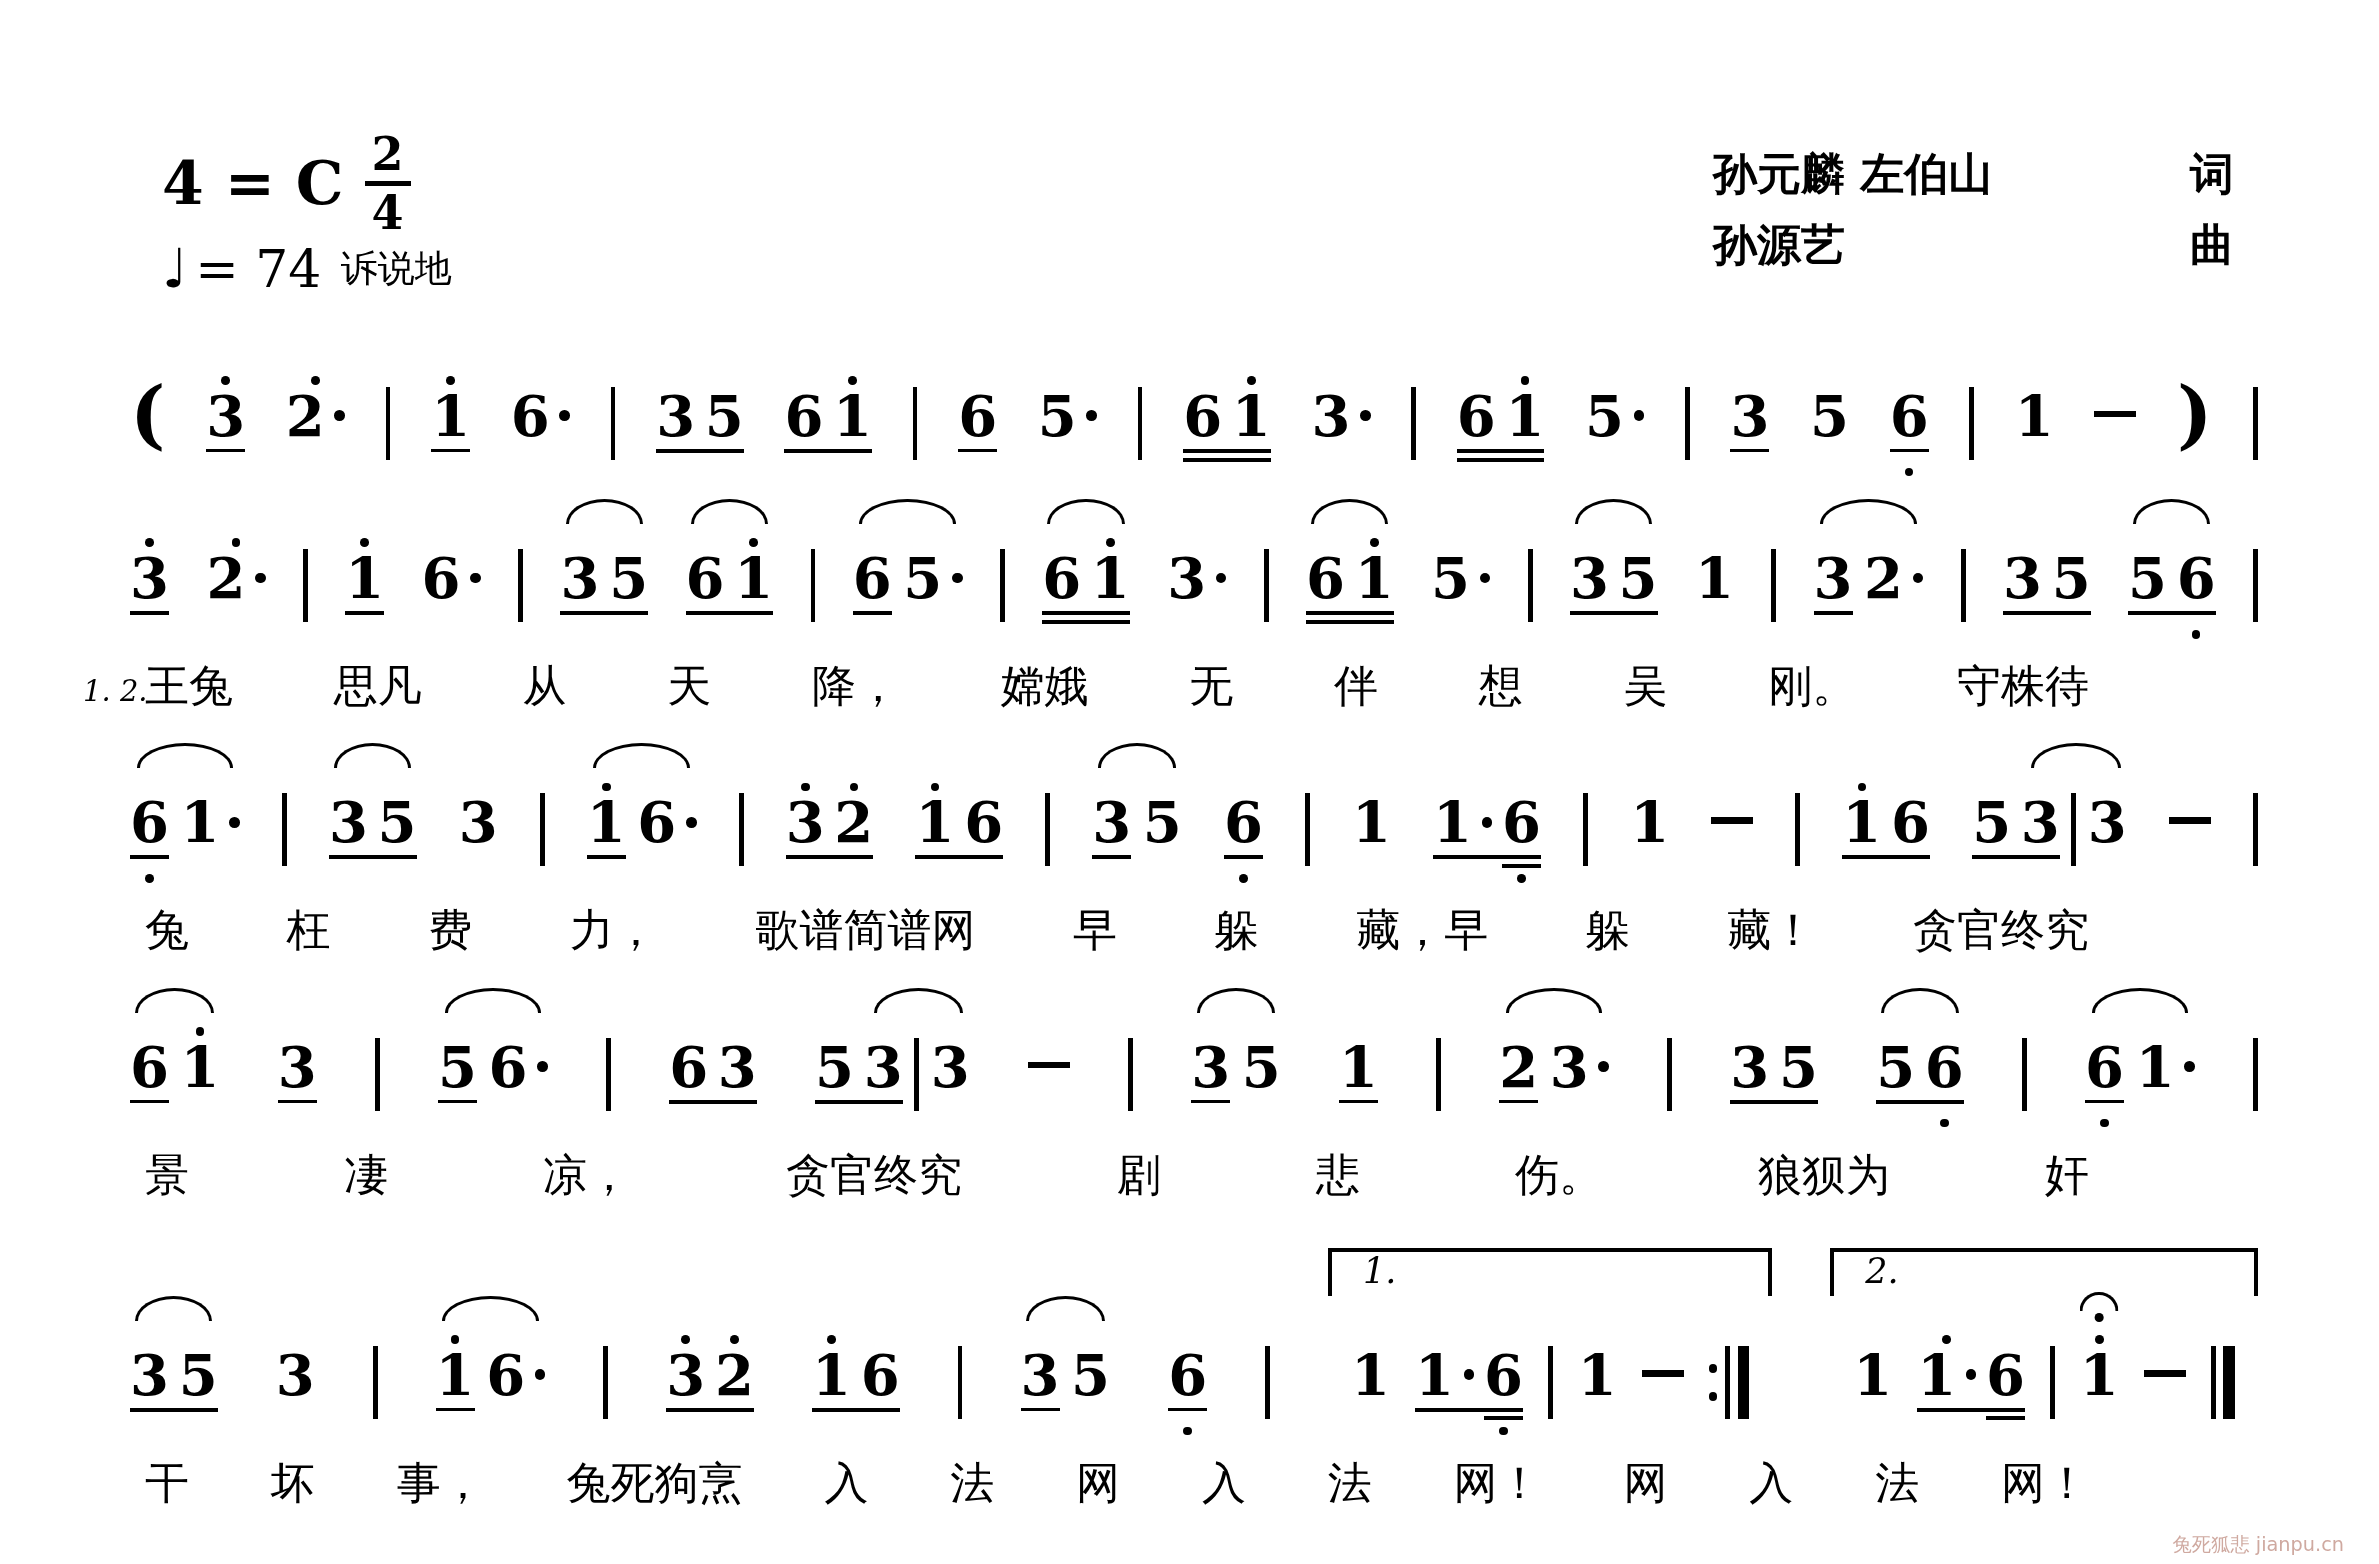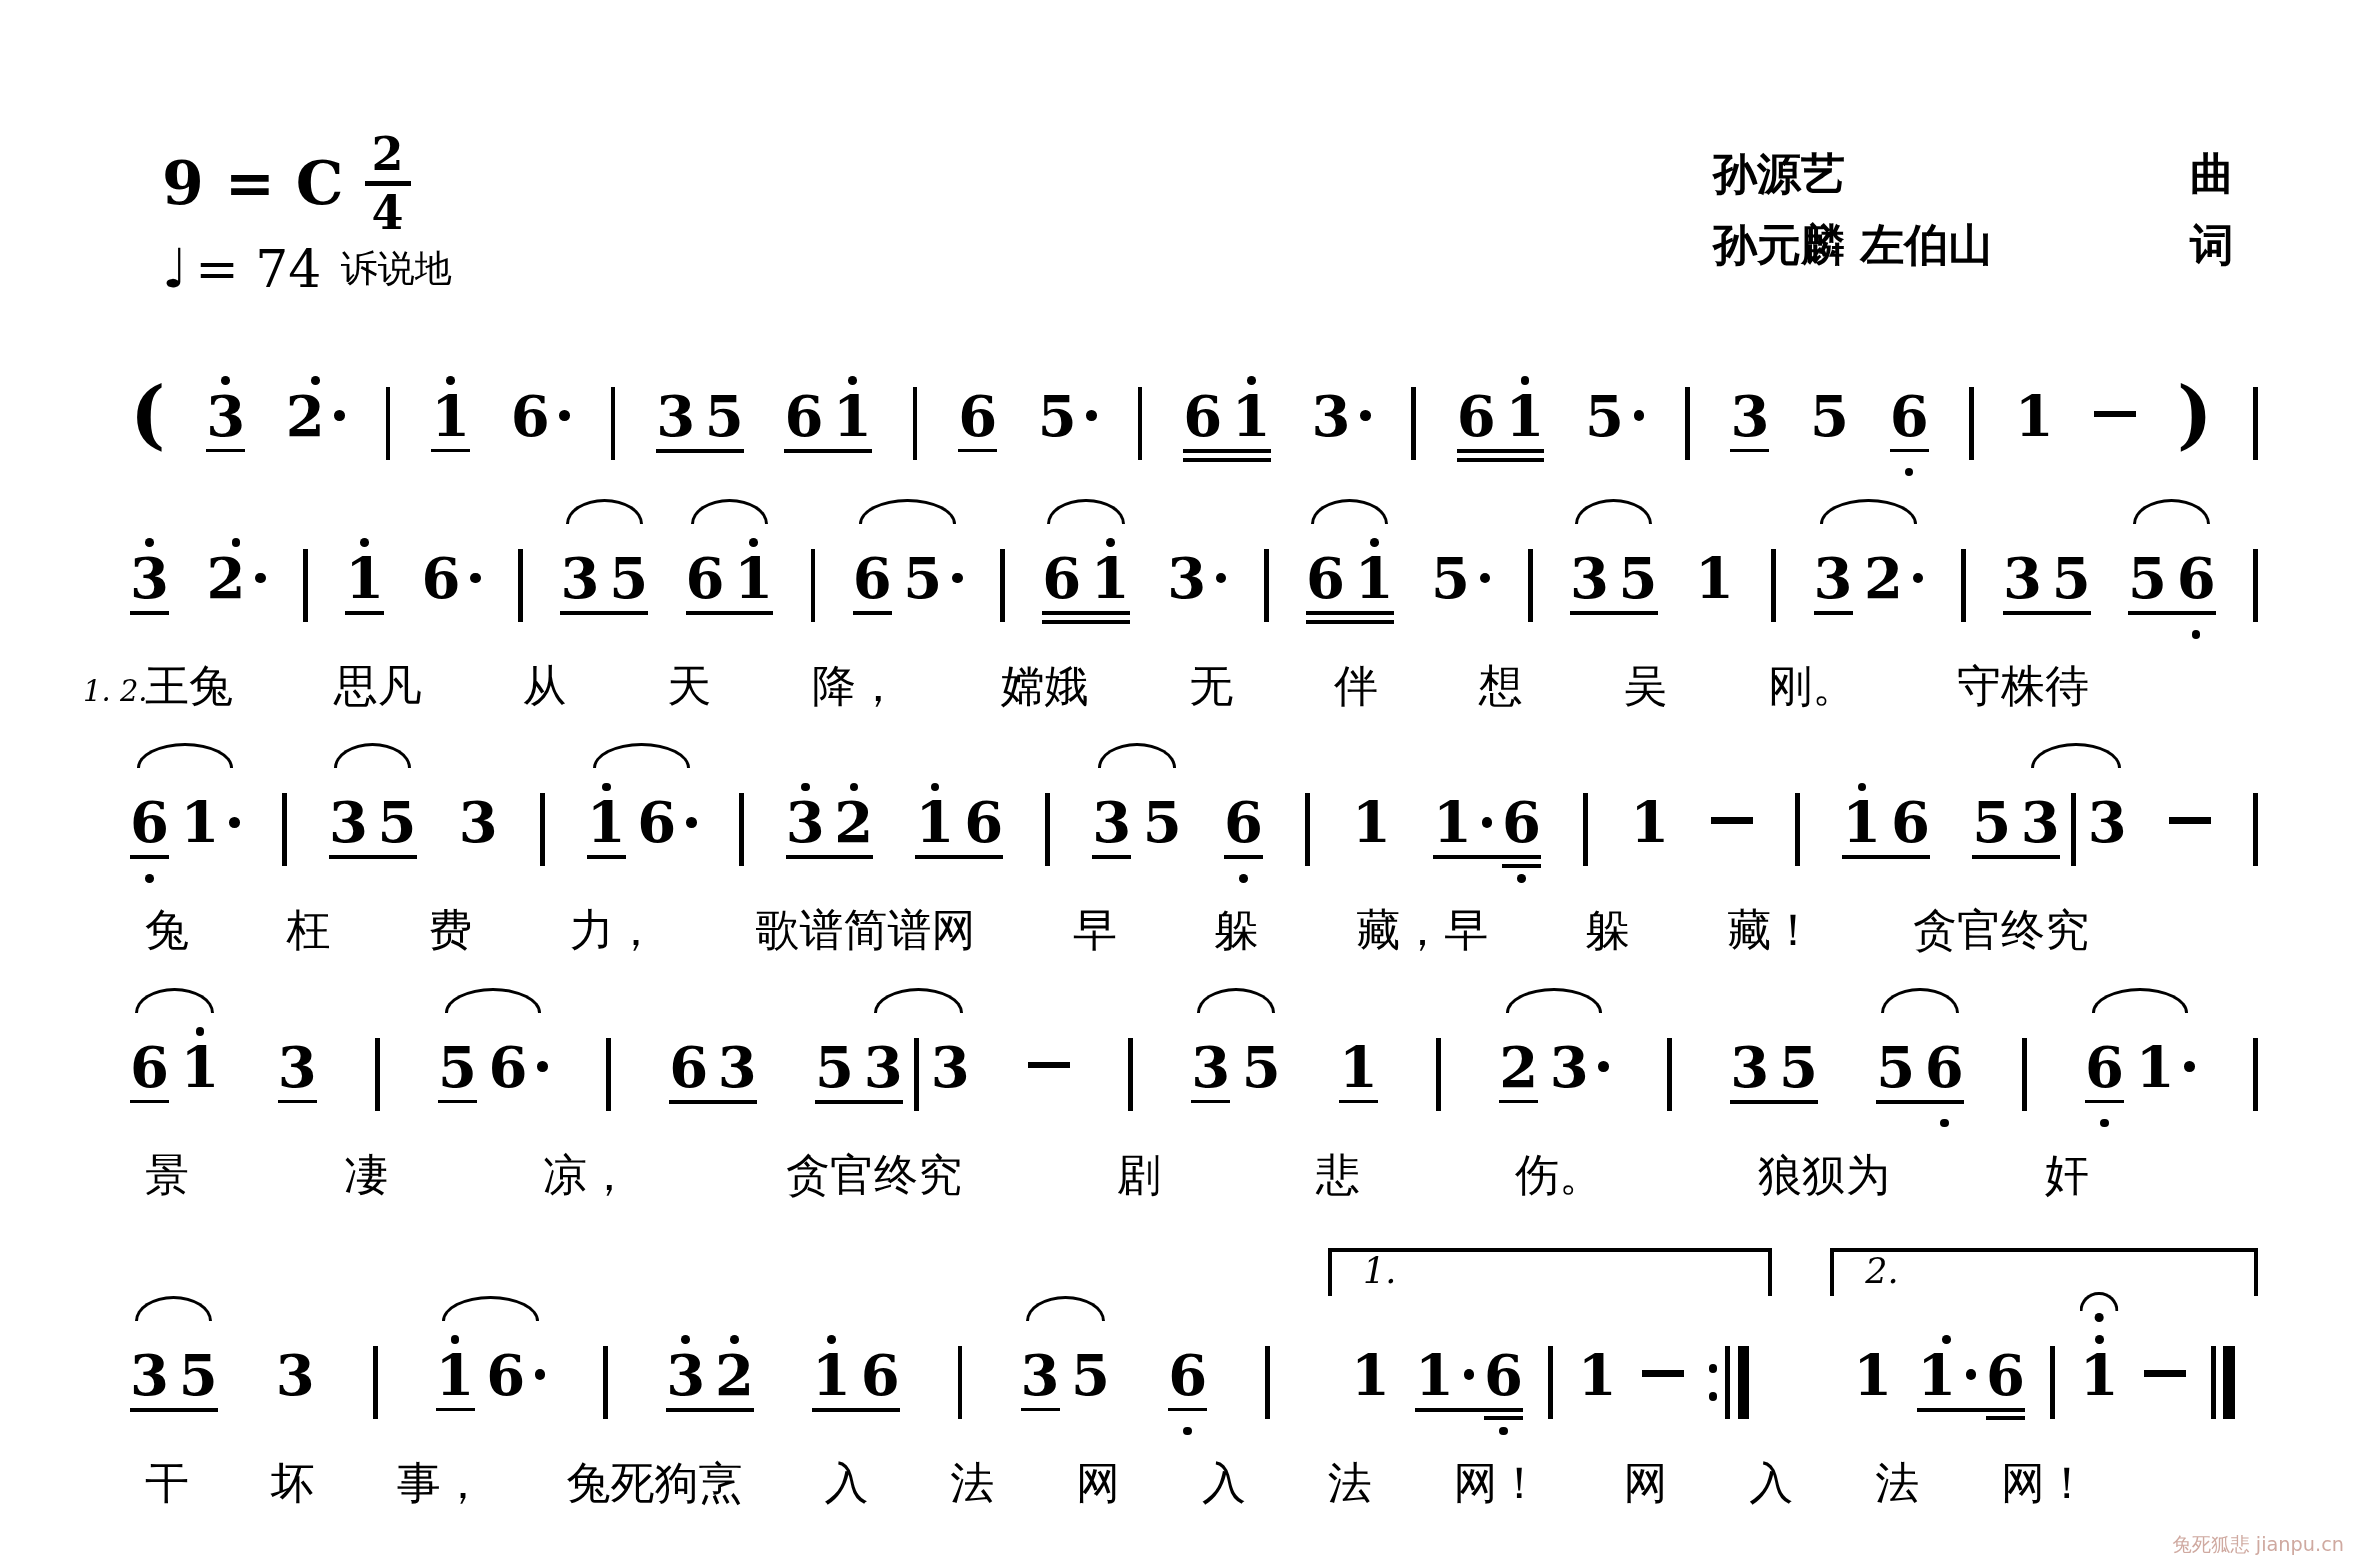--- a/index.html
+++ b/index.html
@@ -60,41 +60,41 @@
   .lprefix{position:absolute;left:83px;bottom:17.4px;font-family:"DejaVu Serif",serif;font-style:italic;font-size:29px;white-space:nowrap}
   .watermark{position:absolute;right:35px;bottom:5.8px;font-size:19.3px;color:#cfa9a0}
 </style>
 </head>
 <body>
 
 <div class="page">
   <div class="header">
     <div class="keyblock">
       <div class="keyrow">
-        <span>9 = C</span>
+        <span>4 = C</span>
         <span class="frac">
           <span class="ftop">2</span>
           <span class="fbar"></span>
           <span class="fbot">4</span>
         </span>
       </div>
       <div class="temporow">
         <span class="tnote">♩</span>
         <span class="teq">= 74</span>
         <span class="tmood">诉说地</span>
       </div>
     </div>
     <div class="credits">
       <div class="crow">
+        <span>孙元麟 左伯山</span>
+        <span>词</span>
+      </div>
+      <div class="crow">
         <span>孙源艺</span>
         <span>曲</span>
-      </div>
-      <div class="crow">
-        <span>孙元麟 左伯山</span>
-        <span>词</span>
       </div>
     </div>
   </div>
 
   <div id="score">
       <div class="mline">
         <div class="paren">(</div>
         <div class="note">
           <div class="above">
             <div class="dt"></div>

